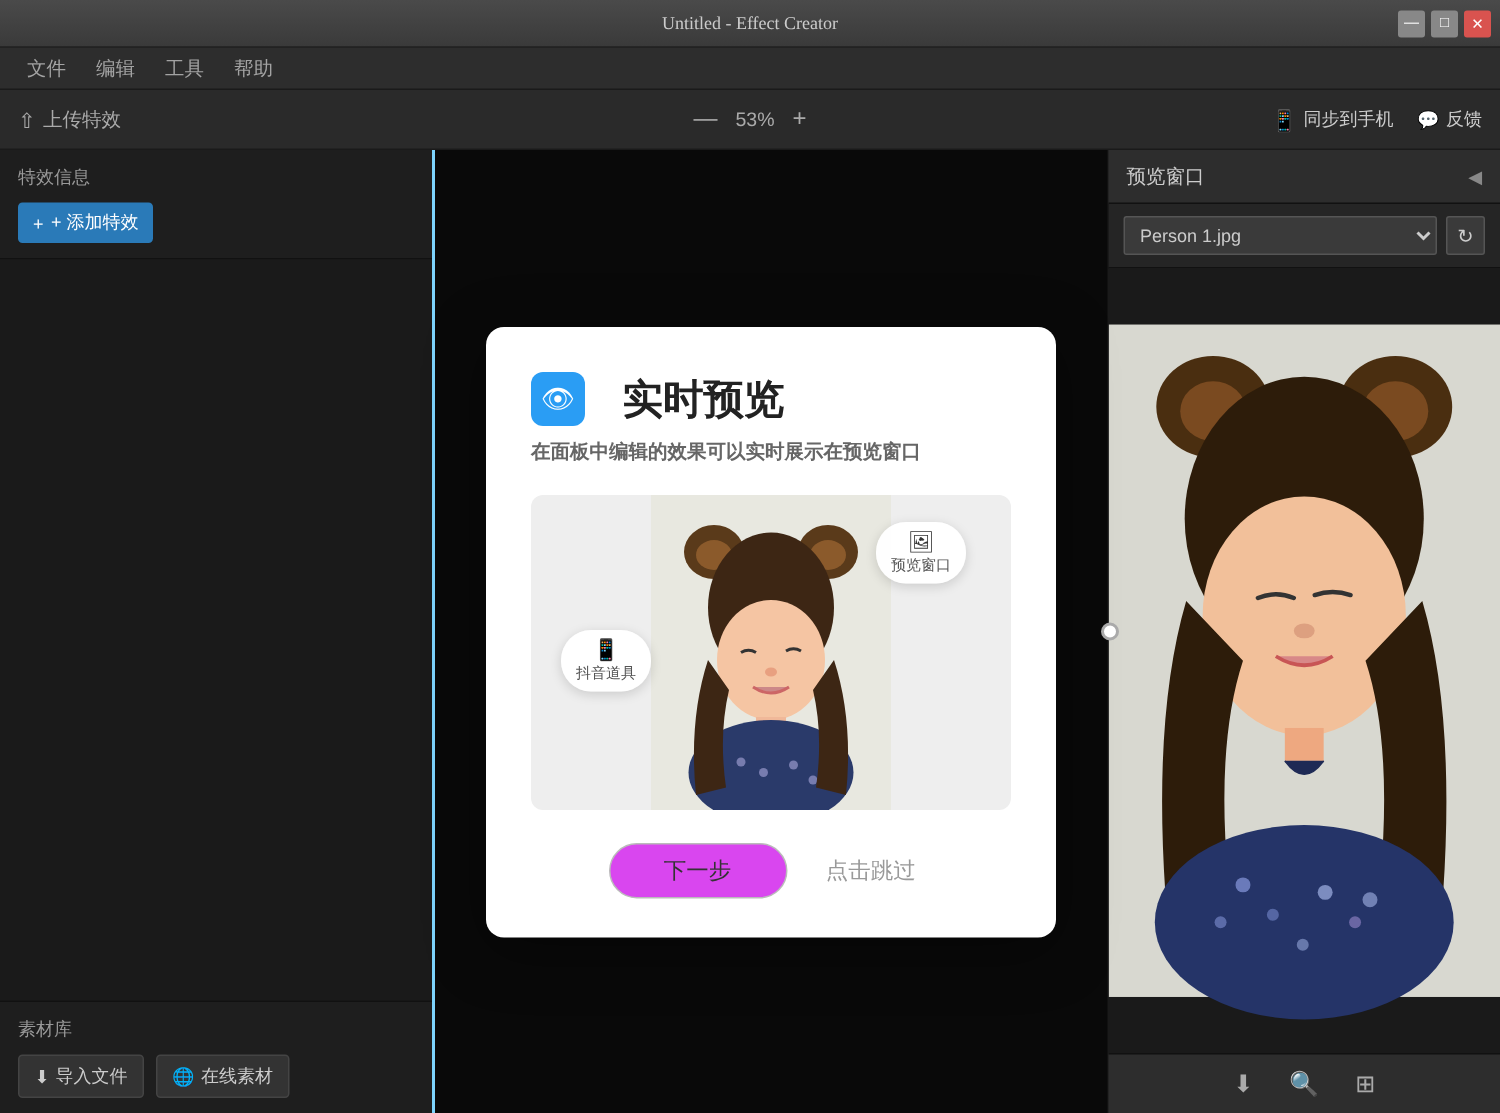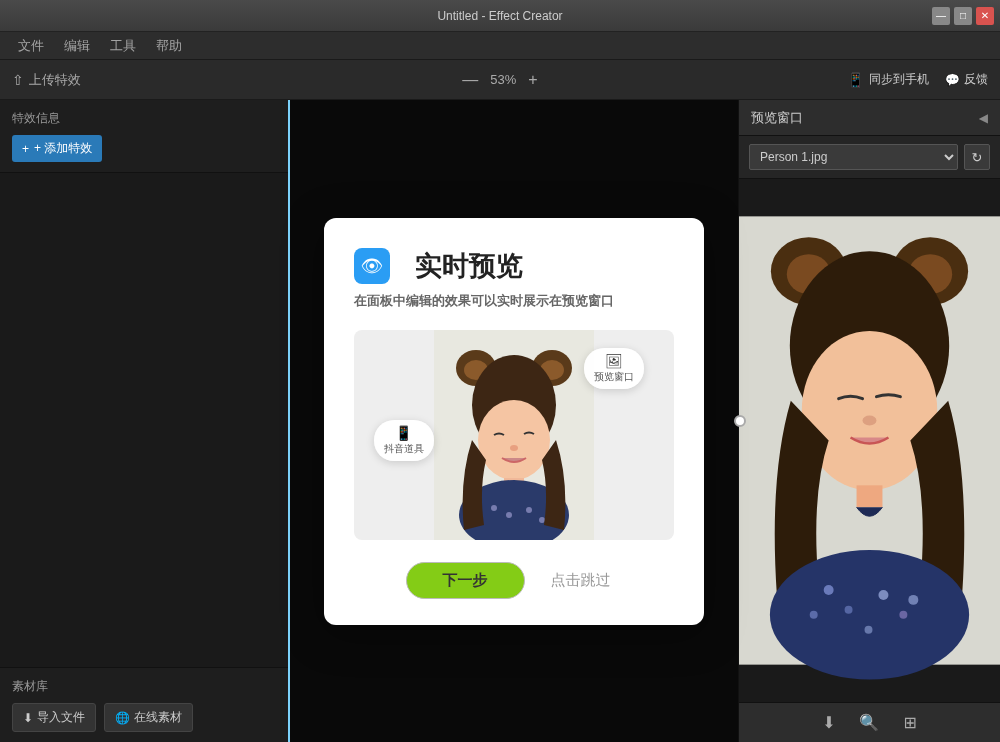--- a/index.html
+++ b/index.html
@@ -20,20 +20,21 @@
       padding: 0 8px;
       border-bottom: 1px solid #222;
       position: relative;
     }
     .title-bar-text {
       color: #ccc;
       font-size: 12px;
       position: absolute;
       left: 50%;
       transform: translateX(-50%);
+      font-family: Liberation Serif, serif;
     }
     .window-controls {
       position: absolute;
       right: 6px;
       display: flex;
       gap: 4px;
     }
     .win-btn {
       width: 18px;
       height: 18px;
@@ -351,28 +352,27 @@
       top: 90px;
       left: 20px;
     }
 
     .modal-footer {
       display: flex;
       gap: 14px;
       justify-content: center;
     }
     .btn-next {
-      background: #84cc16;
+      background: #d946ef;
       border: 1.5px solid #bbb;
       color: #333;
       font-size: 15px;
       padding: 8px 36px;
       border-radius: 22px;
       cursor: pointer;
-      font-weight: bold;
     }
     .btn-skip {
       background: transparent;
       border: none;
       color: #999;
       font-size: 15px;
       cursor: pointer;
       padding: 8px 12px;
     }
 

